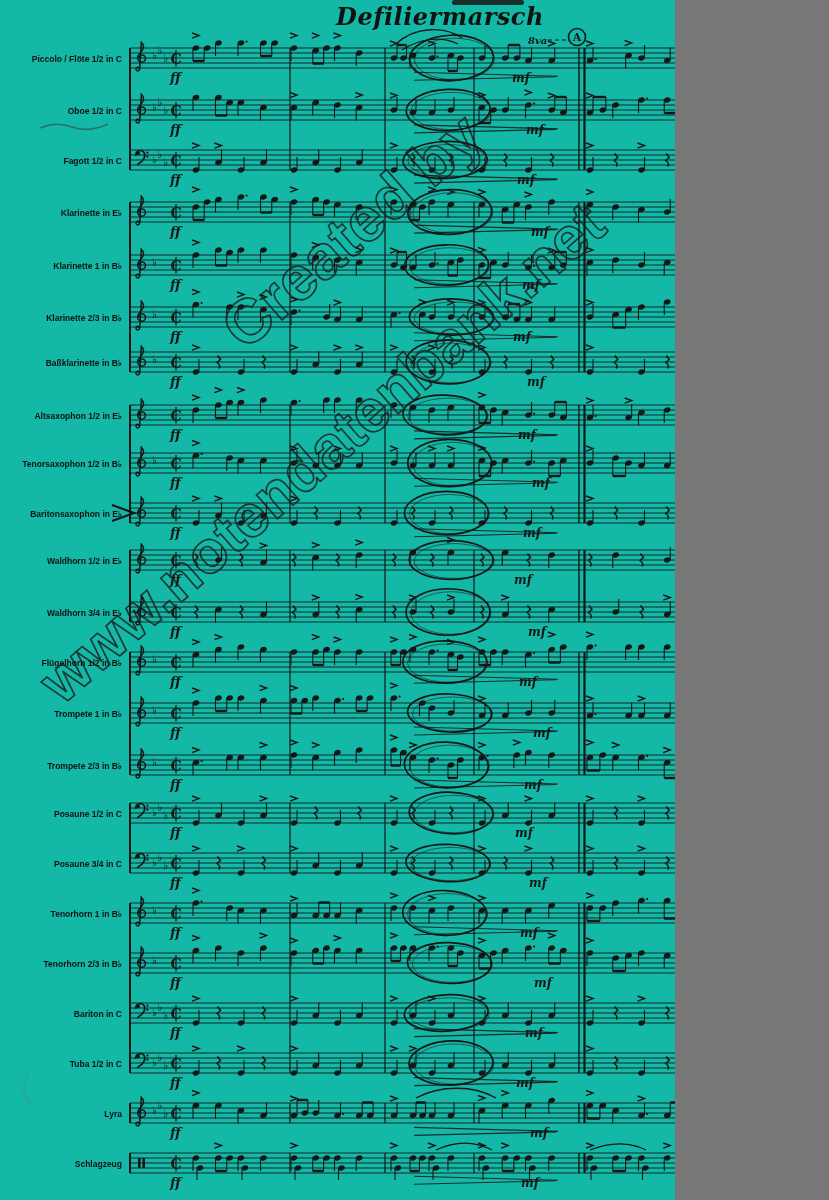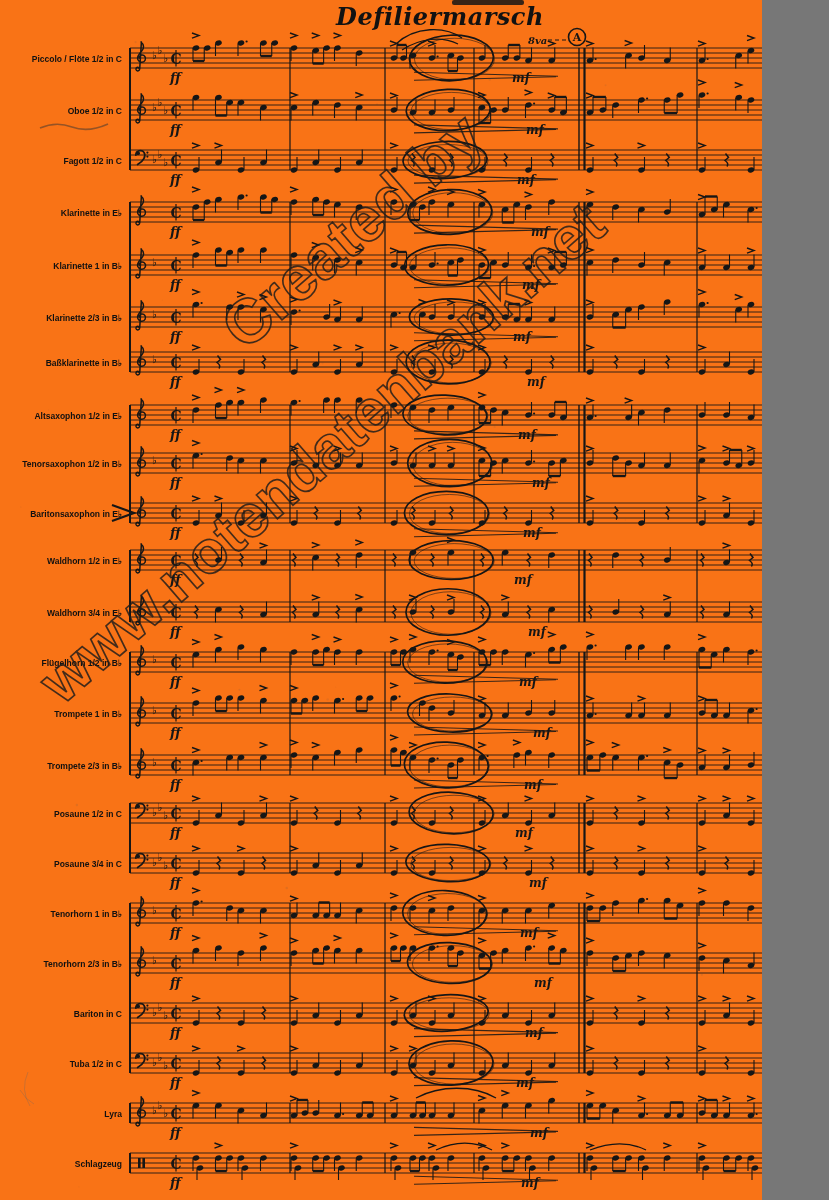--- a/index.html
+++ b/index.html
@@ -1,16 +1,16 @@
 <!DOCTYPE html>
 <html><head>
 <meta charset="utf-8">
 <style>
   html,body{margin:0;padding:0;background:#777;}
-  .page{position:relative;width:762px;height:1200px;background:#f97316;overflow:hidden;
+  .page{position:relative;width:675px;height:1200px;background:#14b8a6;overflow:hidden;
         font-family:"Liberation Sans",sans-serif;}
   .title{position:absolute;left:270px;top:2px;width:340px;text-align:center;
          font-family:"DejaVu Serif",serif;font-style:italic;font-weight:bold;
          font-size:24px;color:#121212;letter-spacing:.5px;}
   svg text{user-select:none;}
 </style>
 </head>
 <body>
 
 <div class="page">

